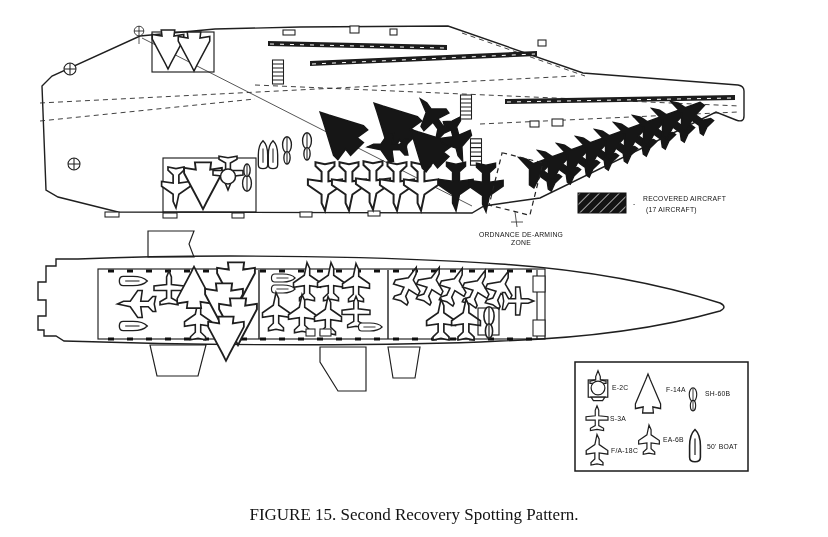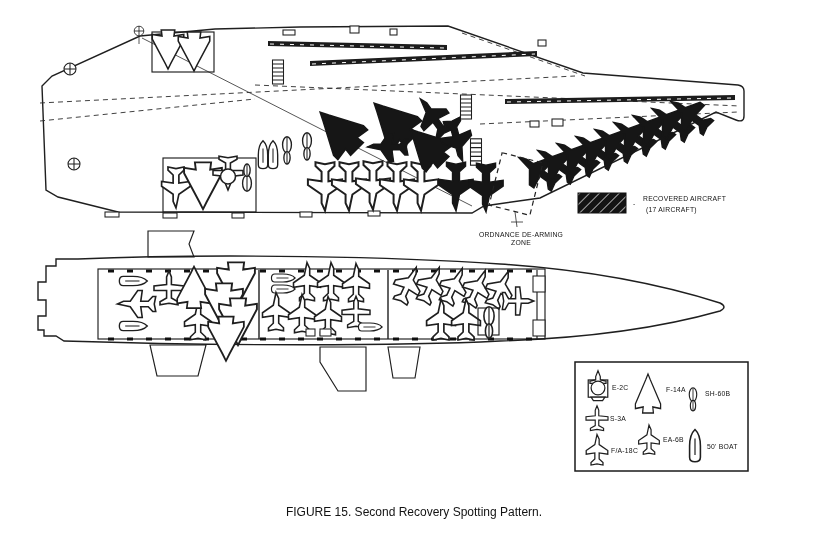--- a/index.html
+++ b/index.html
@@ -11,21 +11,21 @@
   .d{fill:#161616;stroke:#161616;stroke-width:.8;}
   .ln{fill:none;stroke:#1f1f1f;stroke-width:1.15;}
   .ln2{fill:none;stroke:#1f1f1f;stroke-width:1.4;}
   .thin{fill:none;stroke:#2b2b2b;stroke-width:.8;}
   .dash{fill:none;stroke:#2b2b2b;stroke-width:.9;stroke-dasharray:5 4;}
   .cat{fill:#1c1c1c;stroke:none;}
   .catdash{stroke:#ffffff;stroke-width:1;stroke-dasharray:4 6;fill:none;}
   .tick{stroke:#101010;stroke-width:3;stroke-dasharray:6 13;fill:none;}
   .dbox{fill:none;stroke:#222;stroke-width:1.2;stroke-dasharray:5 4;}
   #caption{position:absolute;left:0;top:505px;width:828px;text-align:center;
-    font-family:Liberation Sans, sans-serif;font-size:12px;color:#121212;}
+    font-family:Liberation Serif, serif;font-size:17px;color:#121212;}
 </style>
 </head>
 <body>
 
 <div id="page">
 <svg width="828" height="537" viewBox="0 0 828 537">
   <defs>
     <pattern id="hatch" width="7" height="7" patternUnits="userSpaceOnUse" patternTransform="rotate(45)">
       <rect width="7" height="7" fill="#141414"></rect>
       <line x1="0" y1="0" x2="0" y2="7" stroke="#cfcfcf" stroke-width="1.6"></line>

